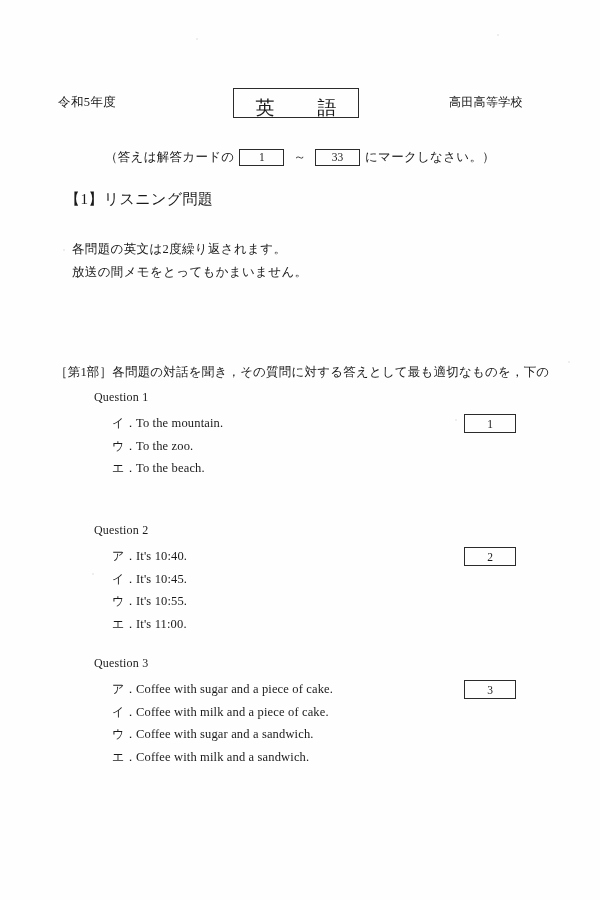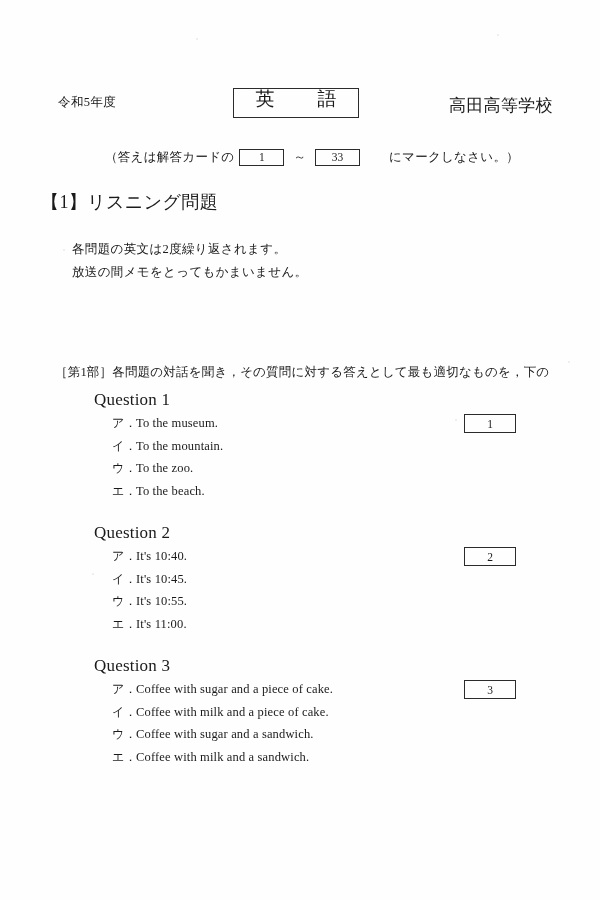--- a/index.html
+++ b/index.html
@@ -42,52 +42,52 @@
   }
   .subject-box {
     position: absolute;
     left: 233px;
     top: 0px;
     width: 126px;
     height: 30px;
     border: 1.3px solid #2b2b2b;
     box-sizing: border-box;
     display: flex;
-    align-items: flex-start;
+    align-items: flex-end;
     justify-content: center;
   }
   .subject-box .subject-text {
     font-size: 19px;
     letter-spacing: 12px;
     text-indent: 12px;
     line-height: 1;
   }
   .school-name {
     position: absolute;
     left: 449px;
     top: 6px;
-    font-size: 17px;
+    font-size: 12px;
     letter-spacing: 0.3px;
     white-space: nowrap;
   }
 
   
   .mark-line {
     position: absolute;
     left: 0;
     top: 146px;
     width: 600px;
     height: 22px;
     display: flex;
     align-items: center;
     justify-content: center;
     font-size: 12.5px;
     white-space: nowrap;
   }
-  .mark-line .seg { letter-spacing: 0.3px; margin-left: 24px; }
+  .mark-line .seg { letter-spacing: 0.3px; }
   .num-box {
     display: inline-flex;
     align-items: center;
     justify-content: center;
     width: 45px;
     height: 17px;
     border: 1.1px solid #2b2b2b;
     box-sizing: border-box;
     font-size: 11.5px;
     font-family: "Liberation Serif", serif;
@@ -96,23 +96,23 @@
   }
   .tilde {
     display: inline-block;
     margin: 0 4px;
     font-size: 12.5px;
   }
 
   
   .section-heading {
     position: absolute;
-    left: 41px;
+    left: 65px;
     top: 190px;
-    font-size: 18px;
+    font-size: 15px;
     letter-spacing: 0.4px;
     white-space: nowrap;
   }
 
   
   .notes {
     position: absolute;
     left: 72px;
     top: 238px;
     font-size: 12.5px;
@@ -139,21 +139,21 @@
   
   .question-block {
     position: absolute;
     left: 0;
     width: 600px;
   }
   .q-label {
     position: absolute;
     left: 94px;
     top: 0;
-    font-size: 17px;
+    font-size: 12px;
     letter-spacing: 0.2px;
     white-space: nowrap;
   }
   .choices {
     position: absolute;
     left: 112px;
     top: 22px;
     font-size: 12.5px;
     line-height: 22.5px;
   }
@@ -228,23 +228,20 @@
   </div>
 
   <div class="part-instruction">
     <div class="l1">［第1部］各問題の対話を聞き，その質問に対する答えとして最も適切なものを，下の</div>
   </div>
 
   <div class="question-block" style="top:390px;">
     <div class="q-label">Question 1</div>
     <div class="choices">
       <div class="choice">
-        <span class="marker">ア．</span><span>To the museum.</span>
-      </div>
-      <div class="choice">
         <span class="marker">イ．</span><span>To the mountain.</span>
       </div>
       <div class="choice">
         <span class="marker">ウ．</span><span>To the zoo.</span>
       </div>
       <div class="choice">
         <span class="marker">エ．</span><span>To the beach.</span>
       </div>
     </div>
     <div class="answer-box">1</div>

